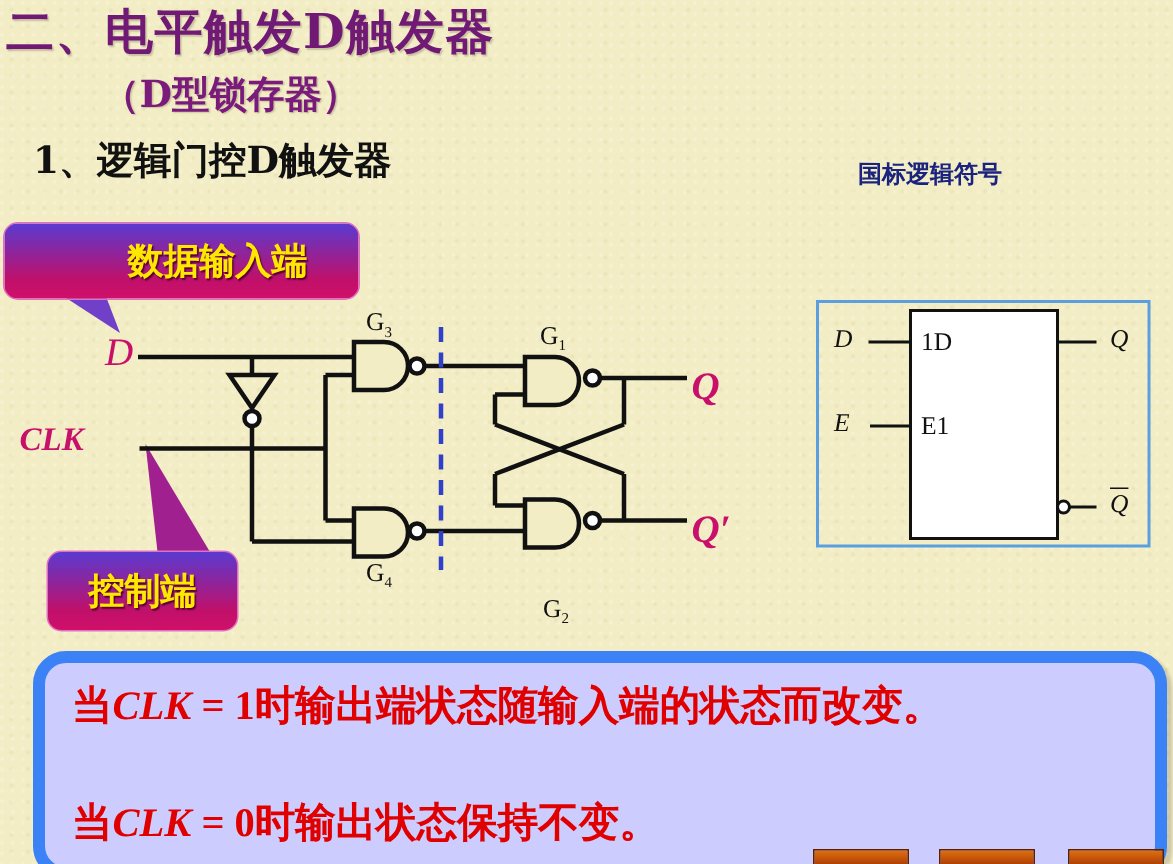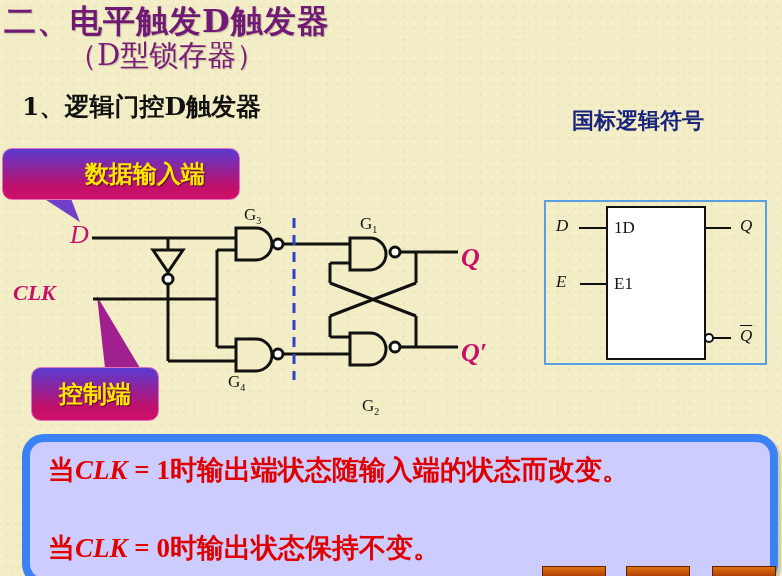--- a/index.html
+++ b/index.html
@@ -10,29 +10,29 @@
       radial-gradient(circle at 20% 30%, rgba(255,255,255,0.35) 0, rgba(255,255,255,0) 2px),
       radial-gradient(circle at 70% 60%, rgba(180,170,120,0.18) 0, rgba(180,170,120,0) 2px);
     background-size: 7px 7px, 11px 11px;
     font-family: "DejaVu Serif", "Liberation Serif", serif;
   }
   .title1 {
     position:absolute; left:4px; top:0px; font-size:32px; font-weight:bold;
     color:#701a75; text-shadow:1px 1px 1px #c8c0a0; letter-spacing:1px;
   }
   .title2 {
-    position:absolute; left:68px; top:36px; font-size:29px; font-weight:normal;
+    position:absolute; left:68px; top:46px; font-size:25px; font-weight:bold;
     color:#7a1a7a; text-shadow:1px 1px 1px #c8c0a0;
   }
   .subtitle {
     position:absolute; left:22px; top:90px; font-size:25px; font-weight:bold;
     color:#111;
   }
   .std-title {
-    position:absolute; left:572px; top:106px; font-size:22px; font-weight:bold;
+    position:absolute; left:572px; top:106px; font-size:16px; font-weight:bold;
     color:#1a237e;
   }
   .callout {
     position:absolute; border-radius:10px; color:#ffe800; font-weight:bold;
     background:linear-gradient(to bottom, #5a3ad0 0%, #c0106a 75%, #d0106a 100%);
     text-shadow:1px 1px 1px #5a0030; font-size:24px;
     display:flex; align-items:center; justify-content:center;
     border:1px solid #e070c0;
   }
   .callout-data { left:2px; top:148px; width:188px; height:50px;padding-left:48px; }
@@ -134,21 +134,21 @@
 
 <div class="callout callout-data">数据输入端</div>
 <div class="callout callout-ctrl">控制端</div>
 
 <div class="lbl lbl-d">D</div>
 <div class="lbl lbl-clk">CLK</div>
 <div class="lbl lbl-q">Q</div>
 <div class="lbl lbl-qn">Q′</div>
 
 <div class="gate-lbl" style="left:244px;top:205px;"><span>G</span><sub>3</sub></div>
-<div class="gate-lbl" style="left:228px;top:372px;"><span>G</span><sub>4</sub></div>
+<div class="gate-lbl" style="left:244px;top:372px;"><span>G</span><sub>4</sub></div>
 <div class="gate-lbl" style="left:360px;top:214px;"><span>G</span><sub>1</sub></div>
 <div class="gate-lbl" style="left:362px;top:364px;margin-top:32px;"><span>G</span><sub>2</sub></div>
 
 <div class="symbol-box">
   <svg width="219" height="161" style="position:absolute;left:0;top:0;">
     <g stroke="#111" stroke-width="2">
       <line x1="33" y1="26" x2="60" y2="26"></line>
       <line x1="34" y1="82" x2="60" y2="82"></line>
       <line x1="158" y1="26" x2="185" y2="26"></line>
       <circle cx="163" cy="136" r="4" fill="#fff"></circle>

